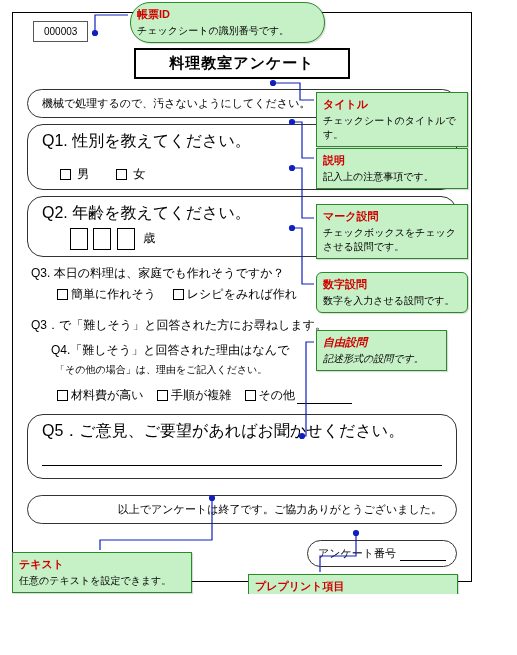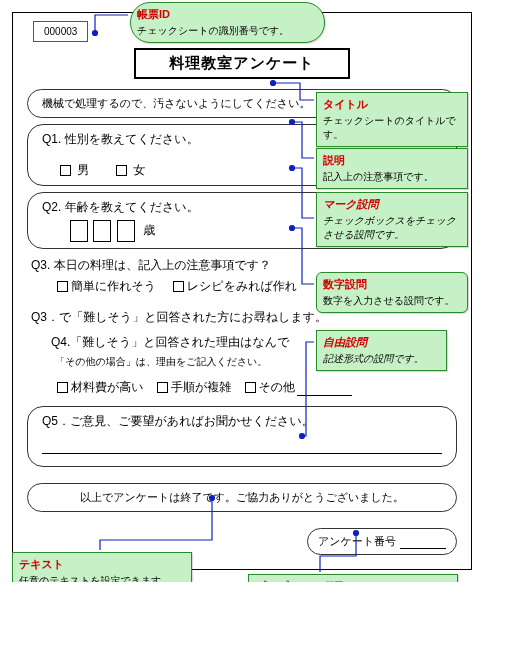--- a/index.html
+++ b/index.html
@@ -36,31 +36,31 @@
     font-weight: bold;
     letter-spacing: 1px;
   }
   .pill {
     border: 1px solid #333;
     border-radius: 16px;
     padding: 6px 14px;
     margin: 6px 0;
   }
   .note-pill { font-size: 11px; }
-  .q-label { font-size: 12px; }
+  .q-label { font-size: 16px; }
   .choices { margin-top: 14px; padding-left: 18px; }
   .chk { display: inline-block; width:11px; height:11px; border:1px solid #000; vertical-align: middle; margin-right:3px;}
   .age-boxes { margin-top:4px; padding-left:28px; }
   .num-box { display:inline-block; width:18px; height:22px; border:1px solid #000; margin-right:2px; vertical-align:middle;}
   .plain-q { margin: 8px 0 4px 4px; }
   .sub-choices { margin-left: 30px; margin-top:4px; }
   .subnote { font-size:10px; margin-left:28px; margin-top:2px; }
   .other-line { display:inline-block; border-bottom:1px solid #000; width:55px; vertical-align:bottom; margin-left:2px;}
   .opinion-line { border-bottom:1px solid #000; height:14px; margin-top:10px;}
-  .closing { font-size:11px; text-align:center; }
+  .closing { font-size:11px; text-align:right; }
   .surveynum {
     border:1px solid #333;
     border-radius:14px;
     display:inline-block;
     padding:5px 10px;
     font-size:11px;
     float:right;
     margin-top:10px;
   }
   .surveynum .nline { display:inline-block; border-bottom:1px solid #000; width:46px; vertical-align:bottom; margin-left:4px;}
@@ -113,21 +113,21 @@
   <div class="pill">
     <div class="q-label">Q2. 年齢を教えてください。</div>
     <div class="age-boxes">
       <span class="num-box"></span>
       <span class="num-box"></span>
       <span class="num-box"></span>
       &nbsp;<span>歳</span>
     </div>
   </div>
 
-  <div class="plain-q">Q3. 本日の料理は、記入上の注意事項です？</div>
+  <div class="plain-q">Q3. 本日の料理は、家庭でも作れそうですか？</div>
   <div class="sub-choices">
     <span class="chk"></span><span>簡単に作れそう</span>
     &nbsp;&nbsp;&nbsp;
     <span class="chk"></span><span>レシピをみれば作れ</span>
   </div>
 
   <div class="plain-q" style="margin-top:14px;">Q3．で「難しそう」と回答された方にお尋ねします。</div>
 
   <div class="plain-q" style="margin-left:24px;">Q4.「難しそう」と回答された理由はなんで</div>
   <div class="subnote">「その他の場合」は、理由をご記入ください。</div>
@@ -162,21 +162,21 @@
 <div class="callout" style="left:316px; top:92px;">
   <span class="ct">タイトル</span>
   <span>チェックシートのタイトルです。</span>
 </div>
 
 <div class="callout" style="left:316px; top:148px;">
   <span class="ct">説明</span>
   <span>記入上の注意事項です。</span>
 </div>
 
-<div class="callout" style="left:316px; top:192px;font-style:italic;">
+<div class="callout" style="left:316px; top:204px;">
   <span class="ct">マーク設問</span>
   <span>チェックボックスをチェックさせる設問です。</span>
 </div>
 
 <div class="callout" style="left:316px; top:272px;border-radius:6px;">
   <span class="ct">数字設問</span>
   <span>数字を入力させる設問です。</span>
 </div>
 
 <div class="callout narrow" style="left:316px; top:330px;">

